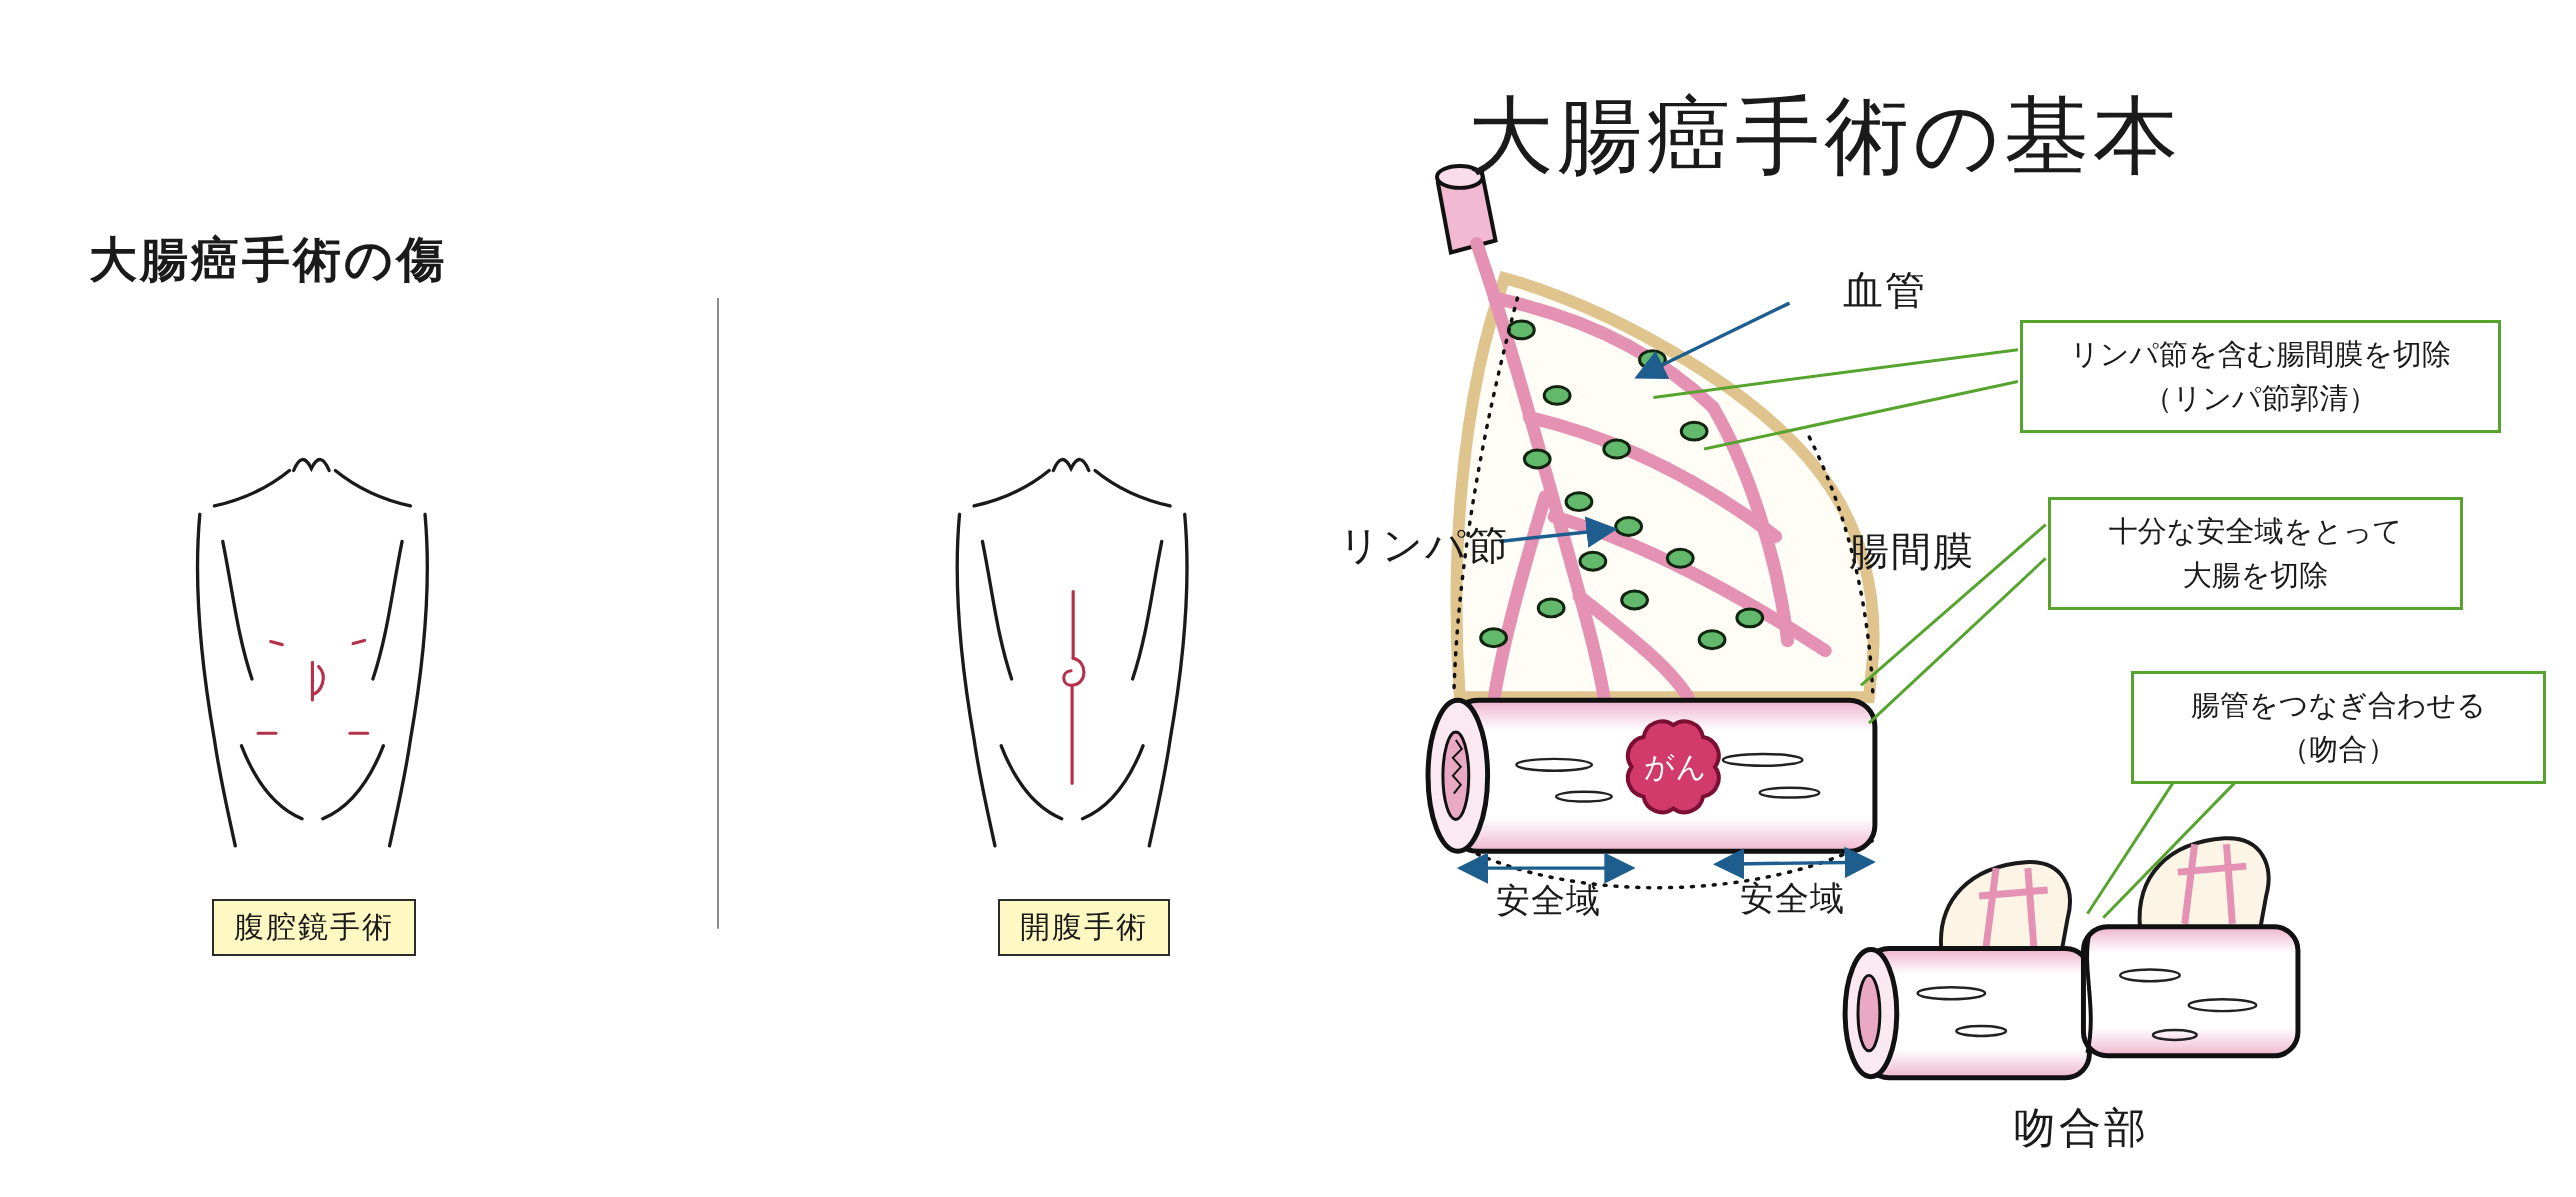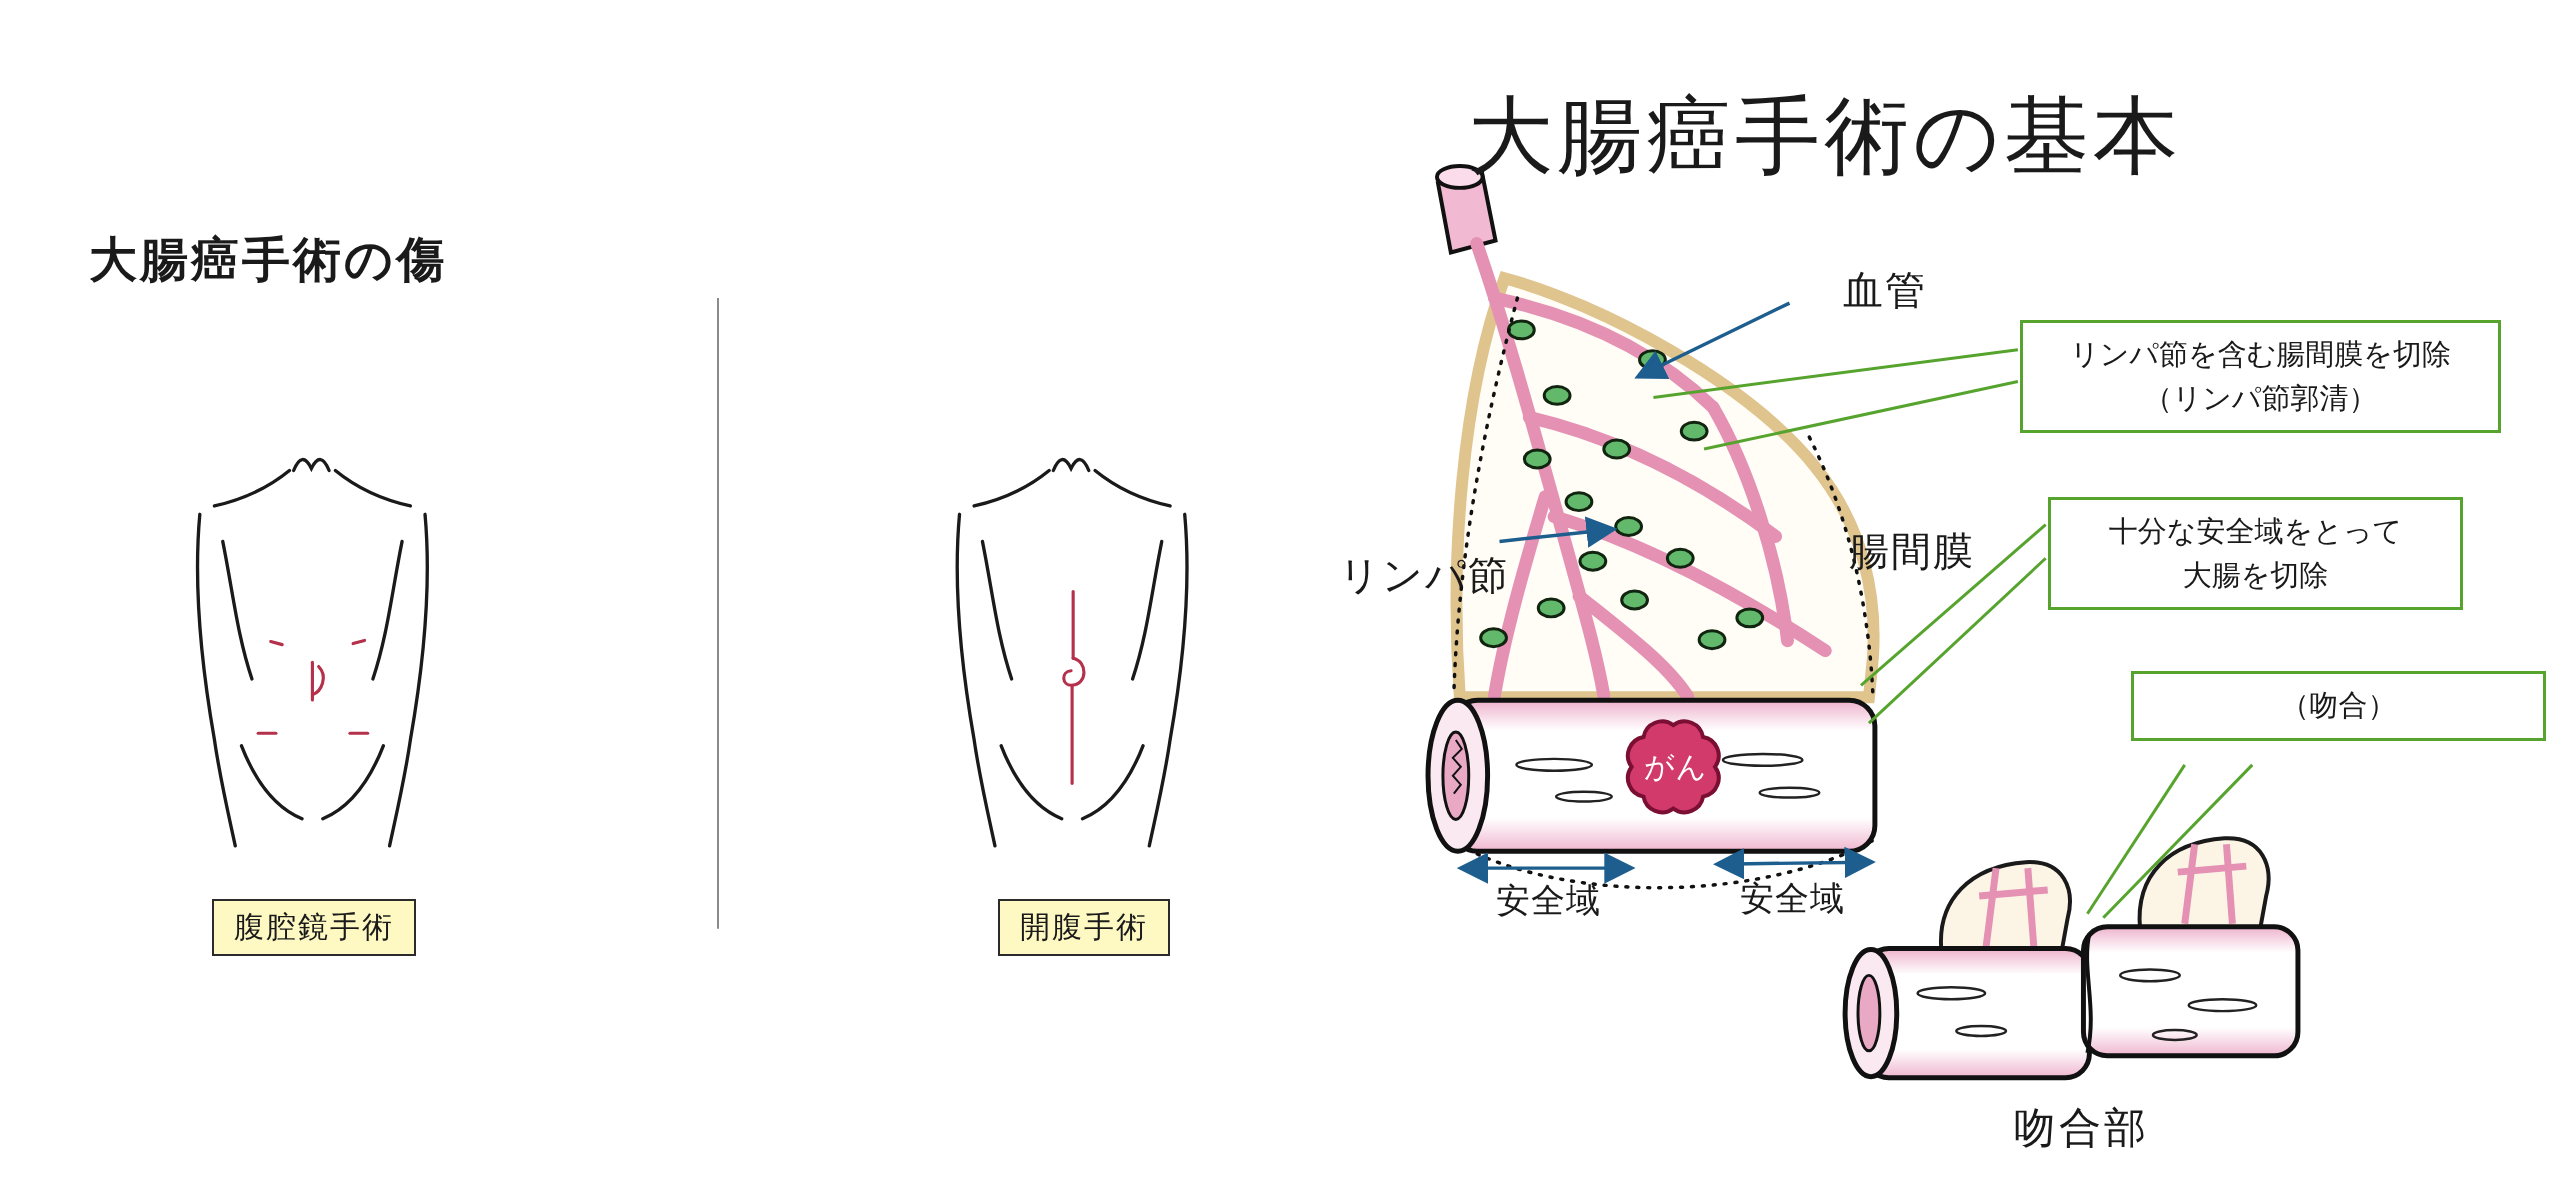--- a/index.html
+++ b/index.html
@@ -191,21 +191,21 @@
   <div class="abs left-title" style="left:89px;top:228px;">大腸癌手術の傷</div>
 
   <div class="abs fig-label" style="left:212px;top:899px;">腹腔鏡手術</div>
 
   <div class="abs fig-label" style="left:998px;top:899px;">開腹手術</div>
 
   <div class="abs right-title" style="left:1468px;top:79px;">大腸癌手術の基本</div>
 
   <div class="abs anat-label" style="left:1799px;top:263px;margin-left:44px;">血管</div>
 
-  <div class="abs anat-label" style="left:1339px;top:548px;">リンパ節</div>
+  <div class="abs anat-label" style="left:1339px;top:518px;">リンパ節</div>
 
   <div class="abs anat-label" style="left:1849px;top:524px;">腸間膜</div>
 
   <div class="abs cancer-label" style="left:1644px;top:747px;">がん</div>
 
   <div class="abs safety-label" style="left:1496px;top:878px;">安全域</div>
 
   <div class="abs safety-label" style="left:1740px;top:876px;">安全域</div>
 
   <div class="abs anast-label" style="left:2014px;top:1100px;">吻合部</div>
@@ -214,17 +214,18 @@
     <div>リンパ節を含む腸間膜を切除</div>
     <div>（リンパ節郭清）</div>
   </div>
 
   <div class="callout" style="left:2048px;top:497px;width:369px;">
     <div>十分な安全域をとって</div>
     <div>大腸を切除</div>
   </div>
 
   <div class="callout" style="left:2131px;top:671px;width:369px;">
+    <div>腸管をつなぎ合わせる</div>
     <div>（吻合）</div>
   </div>
 
 </div>
 
 
 </body></html>

